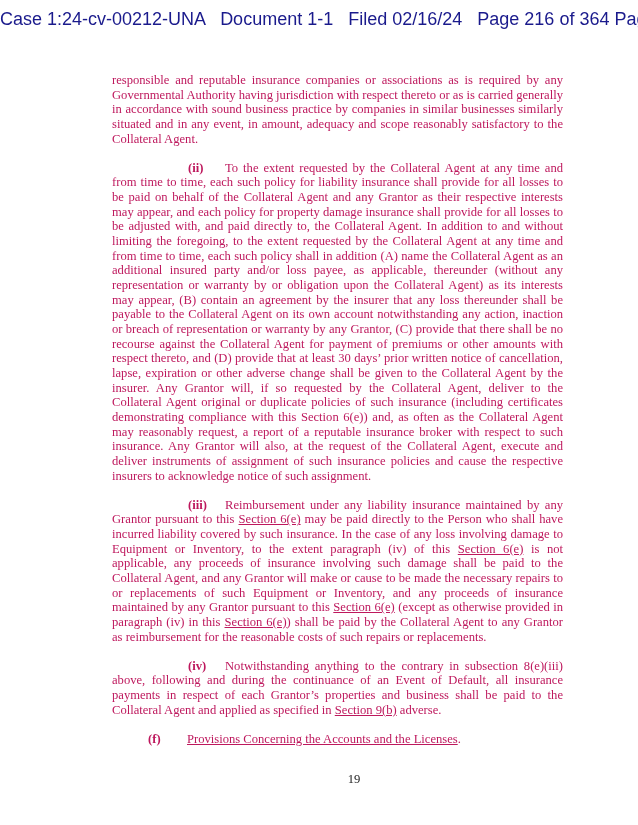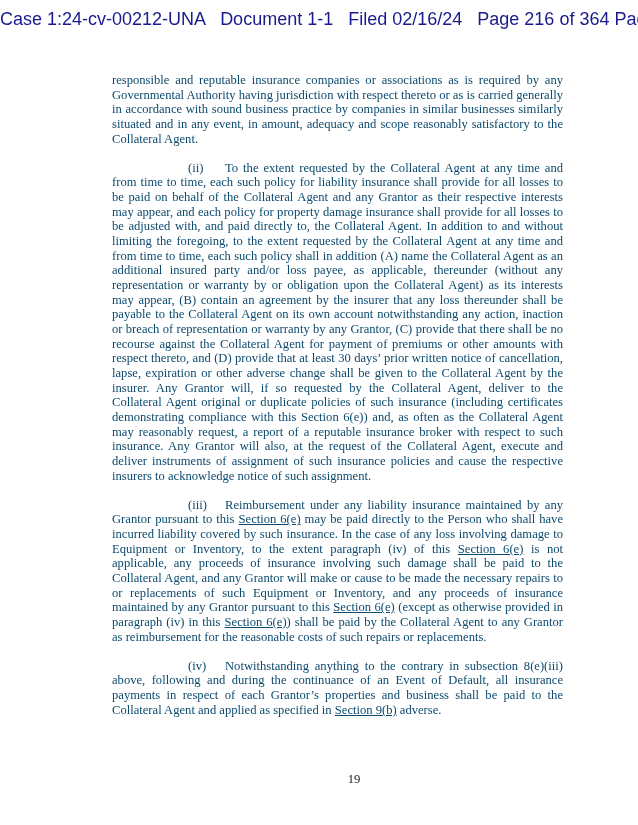--- a/index.html
+++ b/index.html
@@ -5,25 +5,25 @@
   html, body { margin: 0; padding: 0; background: #ffffff; }
   body { width: 638px; height: 825px; position: relative; overflow: hidden; }
   .header {
     position: absolute; top: 9px; left: 0; width: 638px; text-align: center;
     font-family: "Liberation Sans", sans-serif; font-size: 18px; color: #1a1a8c;
     letter-spacing: 0px; white-space: pre;
   }
   .page-body {
     position: absolute; left: 112px; top: 73px; width: 451px;
     font-family: "Liberation Serif", serif; font-size: 12.6px; line-height: 14.65px;
-    color: #0c4a6e; text-align: justify;
+    color: #be185d; text-align: justify;
   }
   .para { margin: 0 0 14.5px 0; }
   .para.indent { text-indent: 76px; }
-  .num { display: inline-block; width: 37px; text-indent: 0; }
+  .num { display: inline-block; width: 37px; text-indent: 0; font-weight: bold; }
   u { text-decoration: underline; text-underline-offset: 1px; }
   .subhead { margin-left: 36px; text-align: left; }
   .subhead .num { width: 39px; }
   .page-number {
     position: absolute; top: 772px; left: 0; width: 638px; text-align: center;
     font-family: "Liberation Serif", serif; font-size: 12.6px; color: #1c1c1c; padding-left: 35px;
   }
 </style>
 </head>
 <body>
@@ -33,16 +33,17 @@
 <div class="page-body">
 
   <p class="para"><span>responsible and reputable insurance companies or associations as is required by any Governmental Authority having jurisdiction with respect thereto or as is carried generally in accordance with sound business practice by companies in similar businesses similarly situated and in any event, in amount, adequacy and scope reasonably satisfactory to the Collateral Agent.</span></p>
 
   <p class="para indent"><span class="num">(ii)</span><span>To the extent requested by the Collateral Agent at any time and from time to time, each such policy for liability insurance shall provide for all losses to be paid on behalf of the Collateral Agent and any Grantor as their respective interests may appear, and each policy for property damage insurance shall provide for all losses to be adjusted with, and paid directly to, the Collateral Agent. In addition to and without limiting the foregoing, to the extent requested by the Collateral Agent at any time and from time to time, each such policy shall in addition (A) name the Collateral Agent as an additional insured party and/or loss payee, as applicable, thereunder (without any representation or warranty by or obligation upon the Collateral Agent) as its interests may appear, (B) contain an agreement by the insurer that any loss thereunder shall be payable to the Collateral Agent on its own account notwithstanding any action, inaction or breach of representation or warranty by any Grantor, (C) provide that there shall be no recourse against the Collateral Agent for payment of premiums or other amounts with respect thereto, and (D) provide that at least 30 days’ prior written notice of cancellation, lapse, expiration or other adverse change shall be given to the Collateral Agent by the insurer. Any Grantor will, if so requested by the Collateral Agent, deliver to the Collateral Agent original or duplicate policies of such insurance (including certificates demonstrating compliance with this Section 6(e)) and, as often as the Collateral Agent may reasonably request, a report of a reputable insurance broker with respect to such insurance. Any Grantor will also, at the request of the Collateral Agent, execute and deliver instruments of assignment of such insurance policies and cause the respective insurers to acknowledge notice of such assignment.</span></p>
 
   <p class="para indent"><span class="num">(iii)</span><span>Reimbursement under any liability insurance maintained by any Grantor pursuant to this </span><u>Section 6(e)</u><span> may be paid directly to the Person who shall have incurred liability covered by such insurance. In the case of any loss involving damage to Equipment or Inventory, to the extent paragraph (iv) of this </span><u>Section 6(e)</u><span> is not applicable, any proceeds of insurance involving such damage shall be paid to the Collateral Agent, and any Grantor will make or cause to be made the necessary repairs to or replacements of such Equipment or Inventory, and any proceeds of insurance maintained by any Grantor pursuant to this </span><u>Section 6(e)</u><span> (except as otherwise provided in paragraph (iv) in this </span><u>Section 6(e)</u><span>) shall be paid by the Collateral Agent to any Grantor as reimbursement for the reasonable costs of such repairs or replacements.</span></p>
 
   <p class="para indent"><span class="num">(iv)</span><span>Notwithstanding anything to the contrary in subsection 8(e)(iii) above, following and during the continuance of an Event of Default, all insurance payments in respect of each Grantor’s properties and business shall be paid to the Collateral Agent and applied as specified in </span><u>Section 9(b)</u><span> adverse.</span></p>
 
+  <p class="para subhead"><span class="num">(f)</span><u>Provisions Concerning the Accounts and the Licenses</u><span>.</span></p>
 
 </div>
 
 <div class="page-number">19</div>
 
 </body></html>

